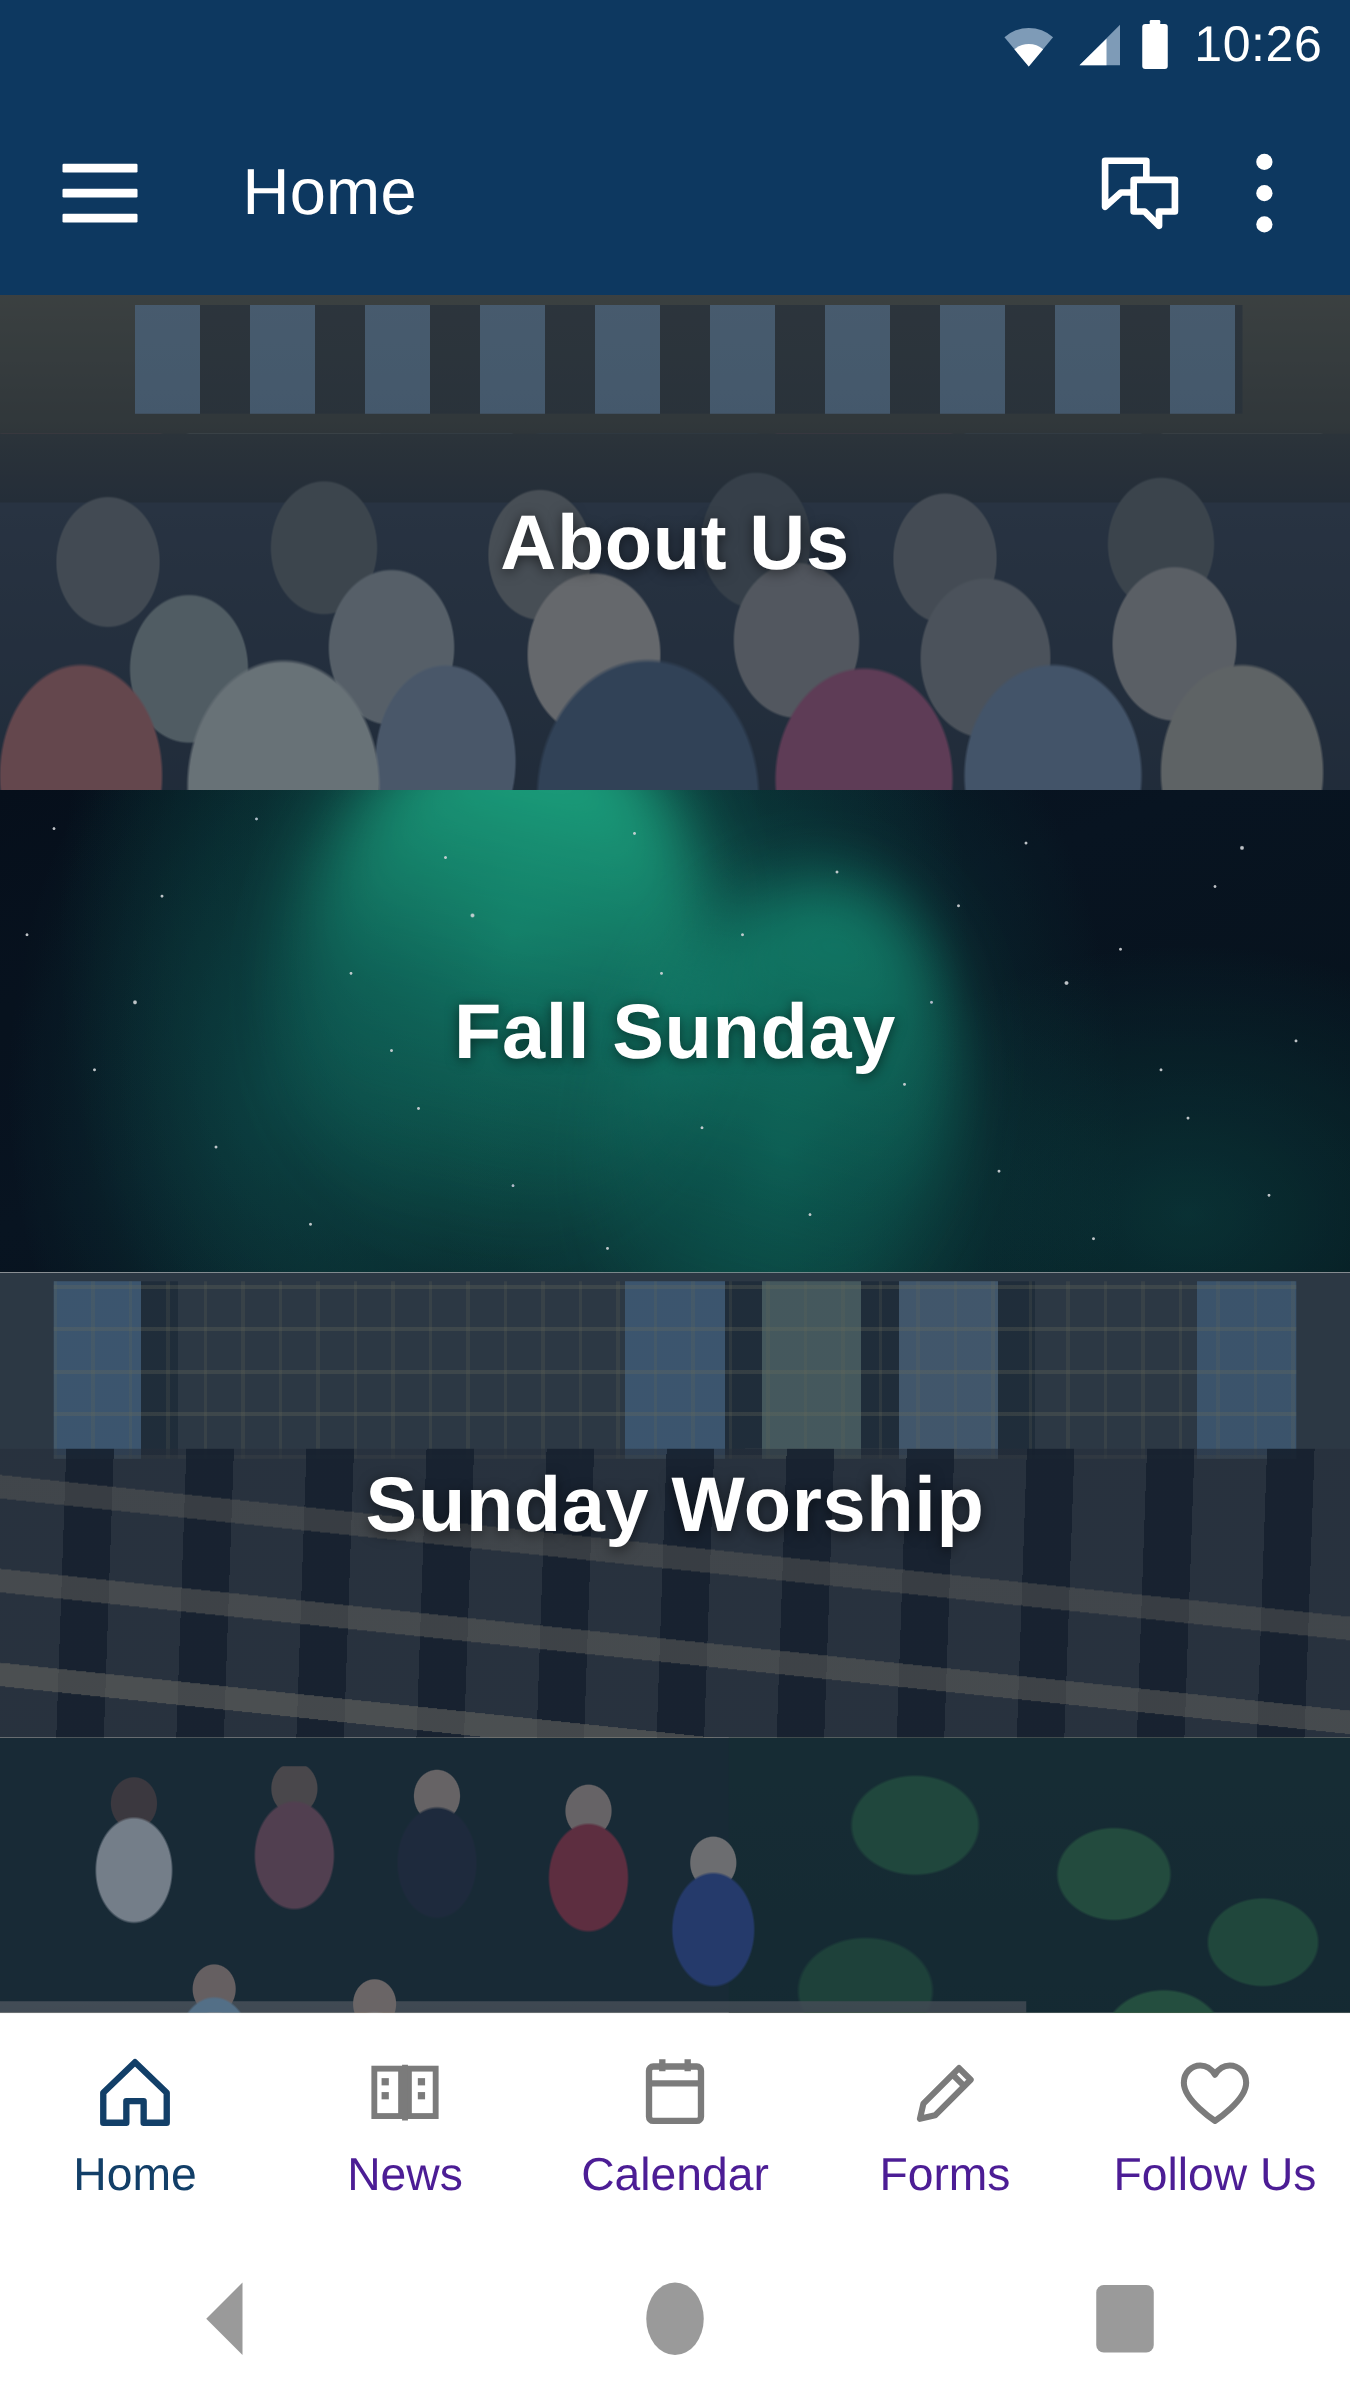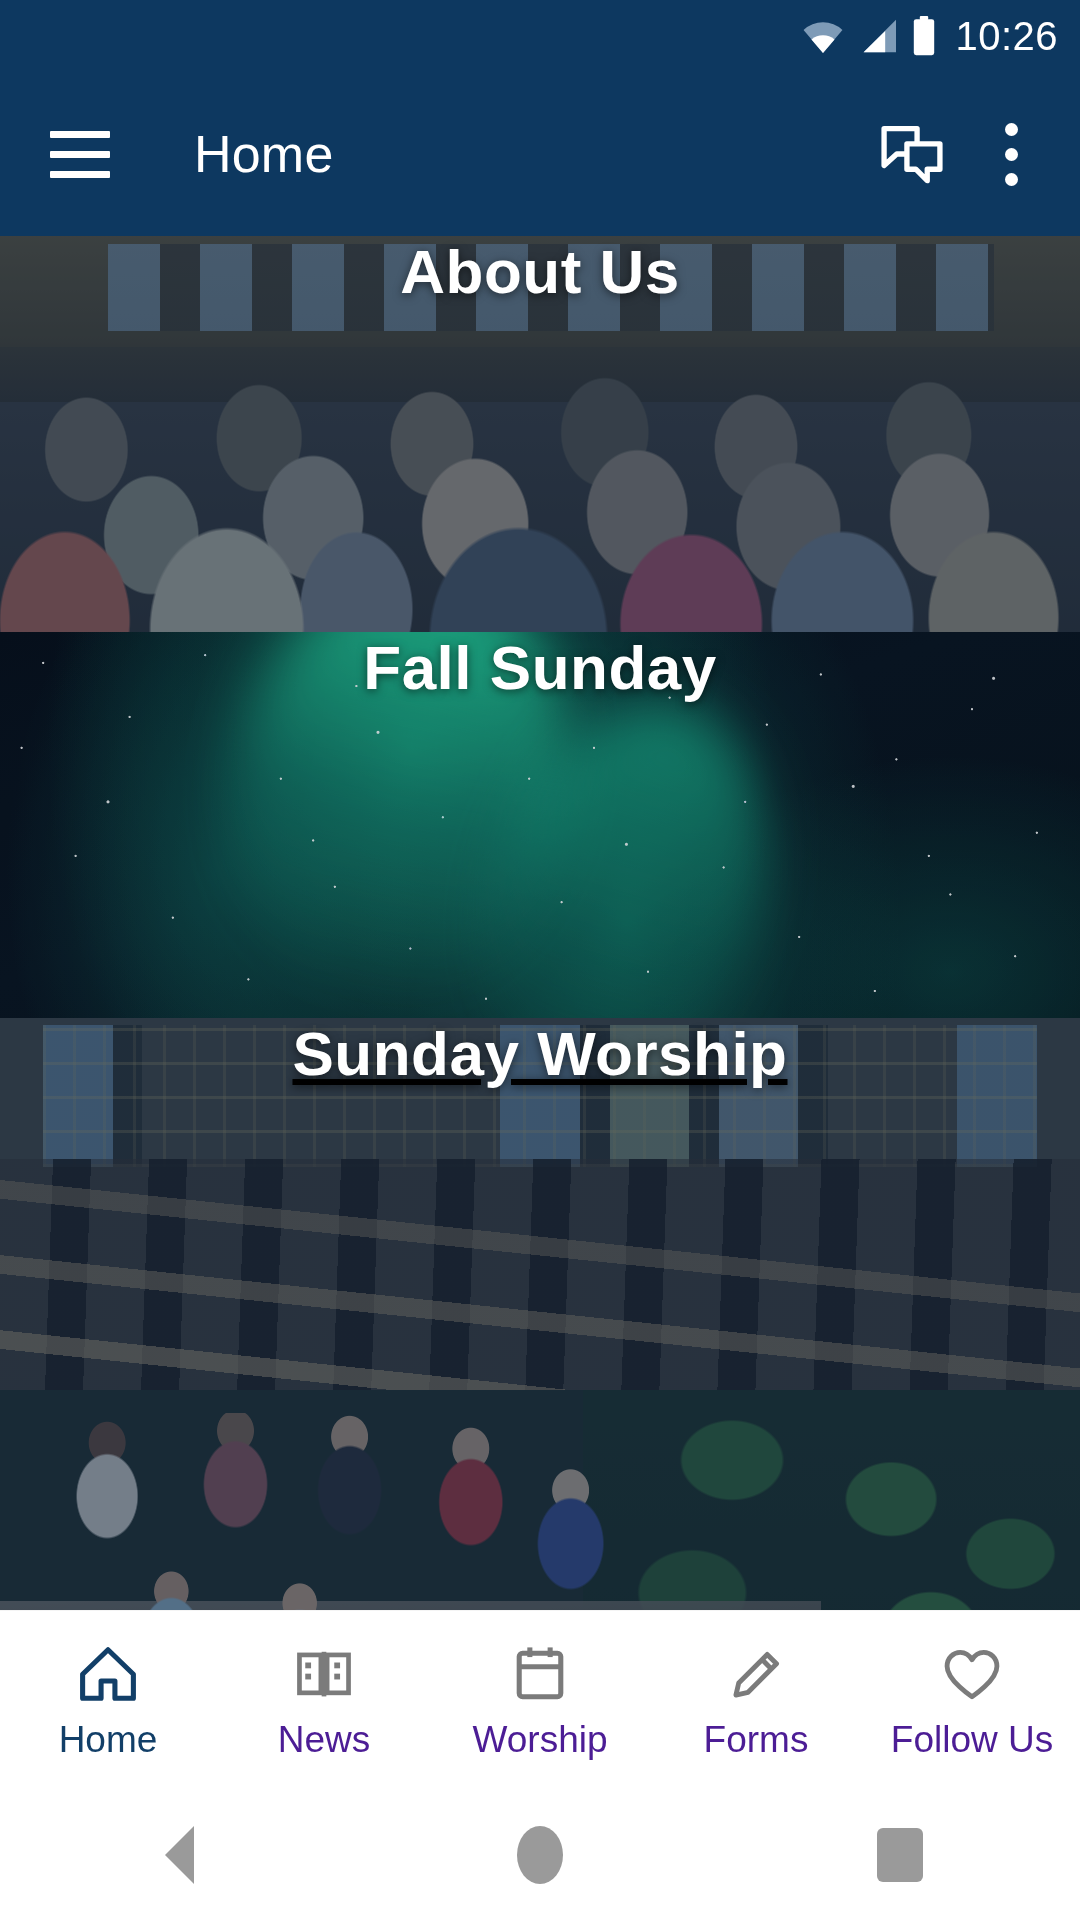--- a/index.html
+++ b/index.html
@@ -38,21 +38,21 @@
   }
   .app-actions { margin-left:auto; display:flex; align-items:center; gap:46px; padding-right:48px; }
   .icon-btn { cursor:pointer; display:flex; align-items:center; justify-content:center; }
   .kebab { display:flex; flex-direction:column; gap:12px; align-items:center; padding:6px 14px; cursor:pointer; }
   .kebab i { width:13px; height:13px; border-radius:50%; background:#fff; display:block; }
 
   
   .content { flex:1 1 auto; position:relative; overflow:hidden; }
   .card {
     position:relative; width:100%; overflow:hidden;
-    display:flex; justify-content:center;
+    display:flex; align-items:center; justify-content:center;
   }
   .card .bg { position:absolute; inset:0; }
   .card .tint { position:absolute; inset:0; background:rgba(20,42,70,0.55); }
   .card-title {
     position:relative; z-index:3; color:#ffffff;
     font-family:"Liberation Sans", sans-serif;
     font-weight:bold; font-size:62px; letter-spacing:0.5px;
     text-shadow:0 2px 10px rgba(0,0,0,0.55);
     text-align:center; white-space:nowrap;
   }
@@ -323,21 +323,21 @@
     <div class="card card-aurora" style="height:386px;">
       <div class="bg bg-aurora">
         <div class="band1"></div>
           <div class="band2"></div>
           <div class="stars"></div>
       </div>
       <div class="tint"></div>
       <div class="card-title">Fall Sunday</div>
     </div>
 
-    <div class="card card-pews" style="height:372px;text-decoration:underline;">
+    <div class="card card-pews" style="height:372px;">
       <div class="bg bg-pews">
         <div class="wallpane"></div>
           <div class="glass"></div>
           <div class="pews"></div>
       </div>
       <div class="tint"></div>
       <div class="card-title">Sunday Worship</div>
     </div>
 
     <div class="card card-connect" style="height:390px;">
@@ -380,21 +380,21 @@
 
     <div class="nav-item">
       <span class="nav-ico">
         <svg width="54" height="58" viewBox="0 0 22 24">
           <rect x="2.4" y="3.4" width="17.2" height="18" rx="1.4" fill="none" stroke="#7b7b7b" stroke-width="2.1"></rect>
           <line x1="2.4" y1="9" x2="19.6" y2="9" stroke="#7b7b7b" stroke-width="2.1"></line>
           <line x1="6.8" y1="1" x2="6.8" y2="5" stroke="#7b7b7b" stroke-width="2.1"></line>
           <line x1="15.2" y1="1" x2="15.2" y2="5" stroke="#7b7b7b" stroke-width="2.1"></line>
         </svg>
       </span>
-      <span class="nav-label">Worship</span>
+      <span class="nav-label">Calendar</span>
     </div>
 
     <div class="nav-item">
       <span class="nav-ico">
         <svg width="56" height="56" viewBox="0 0 24 24">
           <path d="M3.4 20.6 L4.6 15.4 L16.8 3.2 L20.8 7.2 L8.6 19.4 Z" fill="none" stroke="#7b7b7b" stroke-width="2.1" stroke-linejoin="round"></path>
           <line x1="14.6" y1="5.4" x2="18.6" y2="9.4" stroke="#7b7b7b" stroke-width="2.1"></line>
         </svg>
       </span>
       <span class="nav-label">Forms</span>

